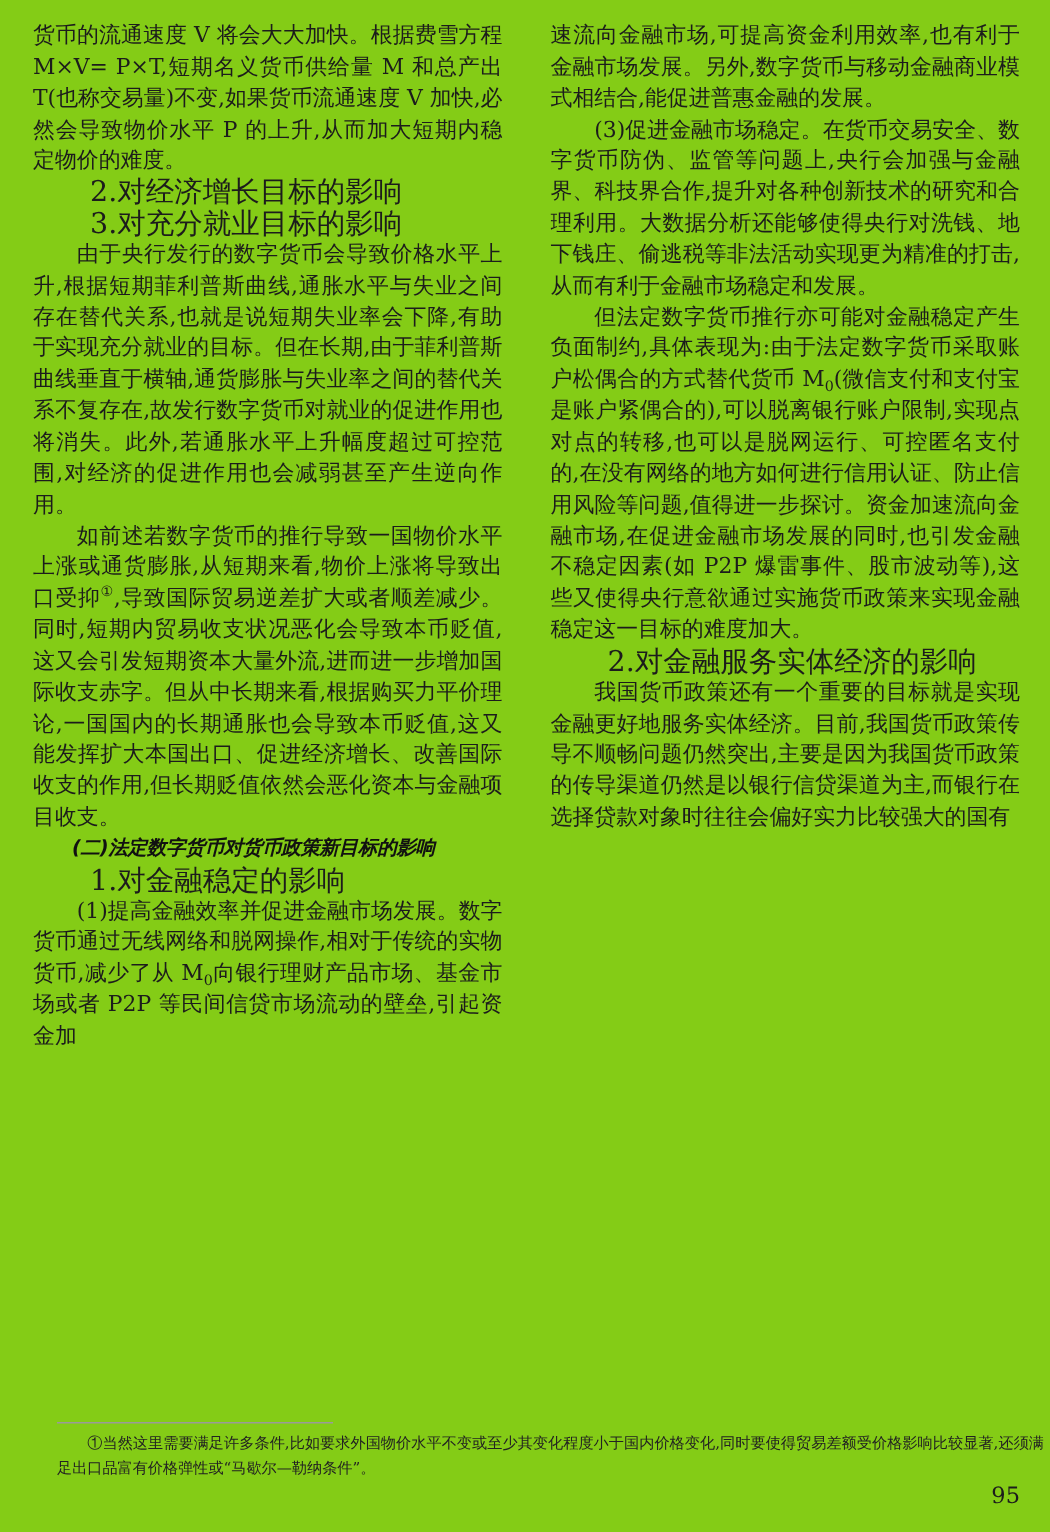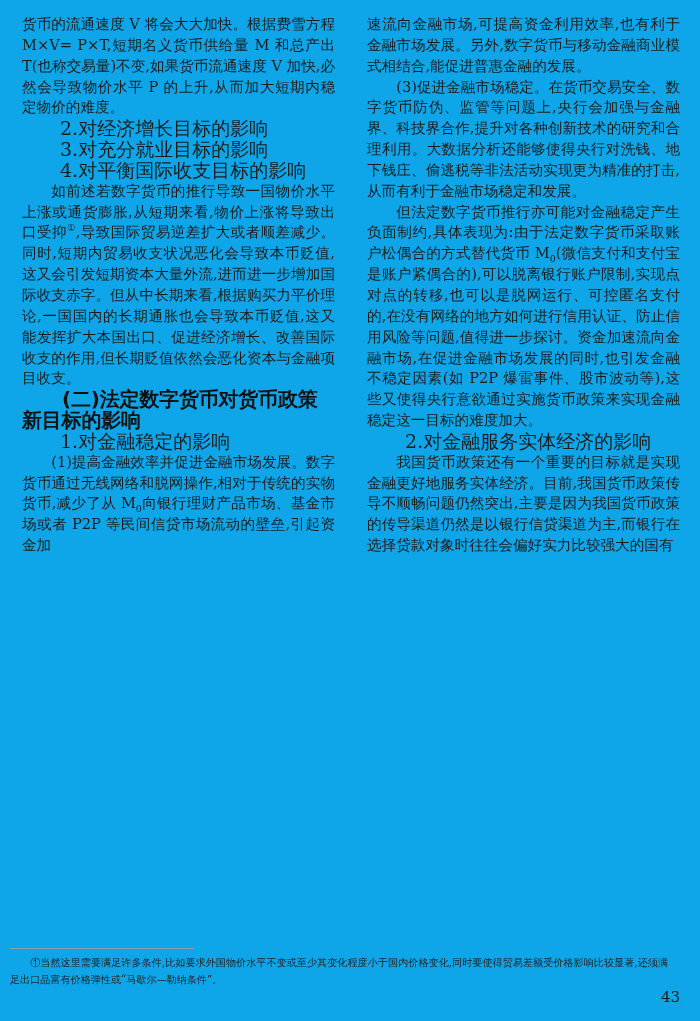--- a/index.html
+++ b/index.html
@@ -14,21 +14,21 @@
     font-family: "DejaVu Serif", "Liberation Serif", serif;
     color: #1a1a1a;
     overflow: hidden;
   }
 
   #page {
     position: absolute;
     left: 0; top: 0;
     width: 700px;
     height: 1021px;
-    background: #0ea5e9;
+    background: #84cc16;
   }
 
   #columns {
     position: absolute;
     left: 22px;
     top: 14px;
     width: 658px;
     height: 925px;
     display: flex;
     flex-direction: row;
@@ -51,27 +51,28 @@
     letter-spacing: 0px;
     color: #1c1c1c;
     word-break: break-all;
   }
 
   p.indent2 { text-indent: 2em; }
   p.indent0 { text-indent: 0em; }
 
   p.heading-bold {
     margin: 0;
-    font-size: 20px;
+    font-size: 13px;
     line-height: 20.85px;
     text-indent: 2em;
     font-family: "DejaVu Sans", "Liberation Sans", sans-serif;
     font-weight: bold;
     color: #111111;
     letter-spacing: -0.2px;
+    font-style: italic;
   }
 
   p.heading-plain {
     margin: 0;
     font-size: 19px;
     line-height: 20.85px;
     text-indent: 2em;
     color: #1c1c1c;
   }
 
@@ -82,21 +83,21 @@
   }
 
   .sub {
     font-size: 9.5px;
     vertical-align: sub;
     line-height: 0;
   }
 
   #footnote-area {
     position: absolute;
-    left: 10px;
+    left: 38px;
     top: 948px;
     width: 658px;
   }
 
   #footnote-rule {
     width: 184px;
     height: 0;
     border-top: 1px solid #9a9a9a;
     margin: 0 0 6px 0;
   }
@@ -126,21 +127,21 @@
 <body>
 
 <div id="page">
 
   <div id="columns">
 
     <div class="column">
       <p class="body-text indent0">货币的流通速度 V 将会大大加快。根据费雪方程 M×V= P×T,短期名义货币供给量 M 和总产出 T(也称交易量)不变,如果货币流通速度 V 加快,必然会导致物价水平 P 的上升,从而加大短期内稳定物价的难度。</p>
       <p class="heading-plain">2.对经济增长目标的影响</p>
       <p class="heading-plain">3.对充分就业目标的影响</p>
-      <p class="heading-plain">4.对平衡国际收支目标的影响</p>
+      <p class="body-text indent2">由于央行发行的数字货币会导致价格水平上升,根据短期菲利普斯曲线,通胀水平与失业之间存在替代关系,也就是说短期失业率会下降,有助于实现充分就业的目标。但在长期,由于菲利普斯曲线垂直于横轴,通货膨胀与失业率之间的替代关系不复存在,故发行数字货币对就业的促进作用也将消失。此外,若通胀水平上升幅度超过可控范围,对经济的促进作用也会减弱甚至产生逆向作用。</p>
       <p class="body-text indent2">如前述若数字货币的推行导致一国物价水平上涨或通货膨胀,从短期来看,物价上涨将导致出口受抑<span class="sup">①</span>,导致国际贸易逆差扩大或者顺差减少。同时,短期内贸易收支状况恶化会导致本币贬值,这又会引发短期资本大量外流,进而进一步增加国际收支赤字。但从中长期来看,根据购买力平价理论,一国国内的长期通胀也会导致本币贬值,这又能发挥扩大本国出口、促进经济增长、改善国际收支的作用,但长期贬值依然会恶化资本与金融项目收支。</p>
       <p class="heading-bold">(二)法定数字货币对货币政策新目标的影响</p>
       <p class="heading-plain">1.对金融稳定的影响</p>
       <p class="body-text indent2">(1)提高金融效率并促进金融市场发展。数字货币通过无线网络和脱网操作,相对于传统的实物货币,减少了从 M<span class="sub">0</span>向银行理财产品市场、基金市场或者 P2P 等民间信贷市场流动的壁垒,引起资金加</p>
     </div>
 
     <div class="column">
       <p class="body-text indent0">速流向金融市场,可提高资金利用效率,也有利于金融市场发展。另外,数字货币与移动金融商业模式相结合,能促进普惠金融的发展。</p>
       <p class="body-text indent2">(3)促进金融市场稳定。在货币交易安全、数字货币防伪、监管等问题上,央行会加强与金融界、科技界合作,提升对各种创新技术的研究和合理利用。大数据分析还能够使得央行对洗钱、地下钱庄、偷逃税等非法活动实现更为精准的打击,从而有利于金融市场稳定和发展。</p>
       <p class="body-text indent2">但法定数字货币推行亦可能对金融稳定产生负面制约,具体表现为:由于法定数字货币采取账户松偶合的方式替代货币 M<span class="sub">0</span>(微信支付和支付宝是账户紧偶合的),可以脱离银行账户限制,实现点对点的转移,也可以是脱网运行、可控匿名支付的,在没有网络的地方如何进行信用认证、防止信用风险等问题,值得进一步探讨。资金加速流向金融市场,在促进金融市场发展的同时,也引发金融不稳定因素(如 P2P 爆雷事件、股市波动等),这些又使得央行意欲通过实施货币政策来实现金融稳定这一目标的难度加大。</p>
@@ -148,15 +149,15 @@
       <p class="body-text indent2">我国货币政策还有一个重要的目标就是实现金融更好地服务实体经济。目前,我国货币政策传导不顺畅问题仍然突出,主要是因为我国货币政策的传导渠道仍然是以银行信贷渠道为主,而银行在选择贷款对象时往往会偏好实力比较强大的国有</p>
     </div>
 
   </div>
 
   <div id="footnote-area">
     <div id="footnote-rule"></div>
     <p class="footnote">①当然这里需要满足许多条件,比如要求外国物价水平不变或至少其变化程度小于国内价格变化,同时要使得贸易差额受价格影响比较显著,还须满足出口品富有价格弹性或“马歇尔—勒纳条件”。</p>
   </div>
 
-  <div id="page-number">43</div>
+  <div id="page-number">95</div>
 
 </div>
 
 </body></html>

